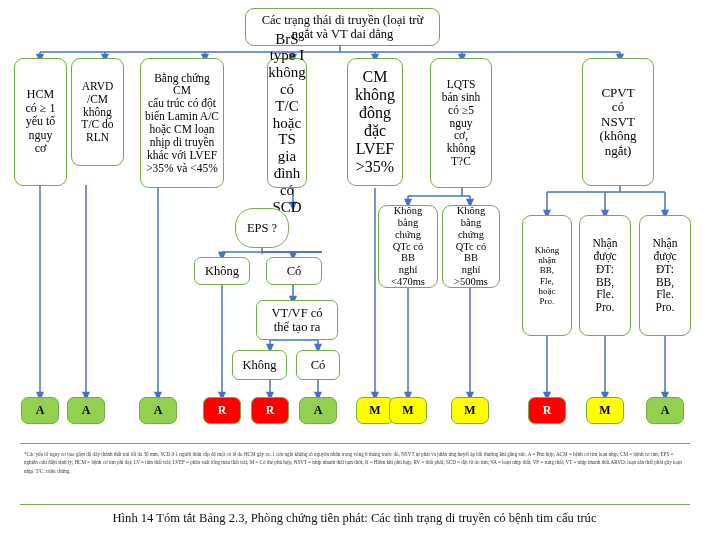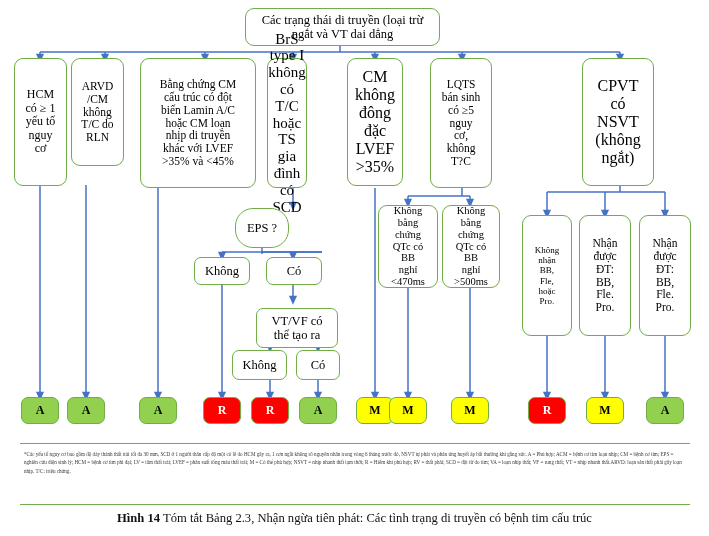--- a/index.html
+++ b/index.html
@@ -55,21 +55,21 @@
     color:#3a3a3a;
     text-align:left;
   }
   #caption{
     position:absolute;
     left:0;top:511px;width:709px;
     text-align:center;
     font-size:12.6px;
     color:#111;
   }
-  #caption b{font-weight:bold;text-align:right;}
+  #caption b{font-weight:normal;text-align:right;}
 </style>
 </head>
 <body>
 
 <div id="canvas">
 
   <svg class="wires" viewBox="0 0 709 536">
     <defs>
       <marker id="ah" markerWidth="7" markerHeight="7" refX="3.2" refY="3.1" orient="auto">
         <path d="M0.4,0.4 L6.4,3.1 L0.4,5.8 z" fill="#4472c4"></path>
@@ -143,21 +143,21 @@
 yếu tố
 nguy
 cơ</div>
 
   <div class="node" style="left:71px;top:58px;width:53px;height:108px;font-size:11.5px;">ARVD
 /CM
 không
 T/C do
 RLN</div>
 
-  <div class="node" style="left:140px;top:58px;width:116px;height:130px;font-size:11.5px;">Bằng chứng CM
+  <div class="node" style="left:140px;top:58px;width:84px;height:130px;font-size:11.5px;">Bằng chứng CM
 cấu trúc có đột
 biến Lamin A/C
 hoặc CM loạn
 nhịp di truyền
 khác với LVEF
 &gt;35% và &lt;45%</div>
 
   <div class="node" style="left:267px;top:58px;width:40px;height:130px;font-size:15px;">BrS
 type I
 không
@@ -174,33 +174,33 @@
 &gt;35%</div>
 
   <div class="node" style="left:430px;top:58px;width:62px;height:130px;font-size:11.5px;">LQTS
 bán sinh
 có ≥5
 nguy
 cơ,
 không
 T?C</div>
 
-  <div class="node" style="left:582px;top:58px;width:72px;height:128px;font-size:16px;">CPVT
+  <div class="node" style="left:582px;top:58px;width:72px;height:128px;font-size:13px;">CPVT
 có
 NSVT
 (không
 ngắt)</div>
 
   <div class="node sq" style="left:235px;top:208px;width:54px;height:40px;font-size:12.5px;border-radius:18px;">EPS ?</div>
 
   <div class="node sq" style="left:194px;top:257px;width:56px;height:28px;font-size:12.5px;">Không</div>
 
   <div class="node sq" style="left:266px;top:257px;width:56px;height:28px;font-size:12.5px;">Có</div>
 
-  <div class="node sq" style="left:256px;top:300px;width:82px;height:40px;font-size:12.5px;margin-top:8px;">VT/VF có
+  <div class="node sq" style="left:256px;top:300px;width:82px;height:40px;font-size:12.5px;">VT/VF có
 thể tạo ra</div>
 
   <div class="node sq" style="left:232px;top:350px;width:55px;height:30px;font-size:12.5px;">Không</div>
 
   <div class="node sq" style="left:296px;top:350px;width:44px;height:30px;font-size:12.5px;">Có</div>
 
   <div class="node" style="left:378px;top:205px;width:60px;height:83px;font-size:10.5px;">Không
 bằng
 chứng
 QTc có
@@ -247,16 +247,16 @@
   <div class="result res-M" style="left:389px;top:397px;width:38px;height:27px;">M</div>
   <div class="result res-M" style="left:451px;top:397px;width:38px;height:27px;">M</div>
   <div class="result res-R" style="left:528px;top:397px;width:38px;height:27px;">R</div>
   <div class="result res-M" style="left:586px;top:397px;width:38px;height:27px;">M</div>
   <div class="result res-A" style="left:646px;top:397px;width:38px;height:27px;">A</div>
 
   <div id="footnote">*Các yếu tố nguy cơ bao gồm độ dày thành thất trái tối đa 30 mm, SCD ở 1 người thân cấp độ một có lẽ do HCM gây ra, 1 cơn ngắt không rõ nguyên nhân trong vòng 6 tháng trước đó, NSVT tự phát và phản ứng huyết áp bất thường khi gắng sức. A = Phù hợp; ACM = bệnh cơ tim loạn nhịp; CM = bệnh cơ tim; EPS = nghiên cứu điện sinh lý; HCM = bệnh cơ tim phì đại; LV = tâm thất trái; LVEF = phân suất tống máu thất trái; M = Có thể phù hợp; NSVT = nhịp nhanh thất tạm thời; R = Hiếm khi phù hợp; RV = thất phải; SCD = đột tử do tim; VA = loạn nhịp thất; VF = rung thất; VT = nhịp nhanh thất.ARVD: loạn sản thất phải gây loạn nhịp. T/C: triệu chứng.</div>
 
   <div id="caption">
     <b>Hình 14</b>
-    <span>Tóm tắt Bảng 2.3, Nhận ngừa tiên phát: Các tình trạng di truyền có bệnh tim cấu trúc</span>
+    <span>Tóm tắt Bảng 2.3, Phòng chứng tiên phát: Các tình trạng di truyền có bệnh tim cấu trúc</span>
   </div>
 
 </div>
 
 </body></html>

